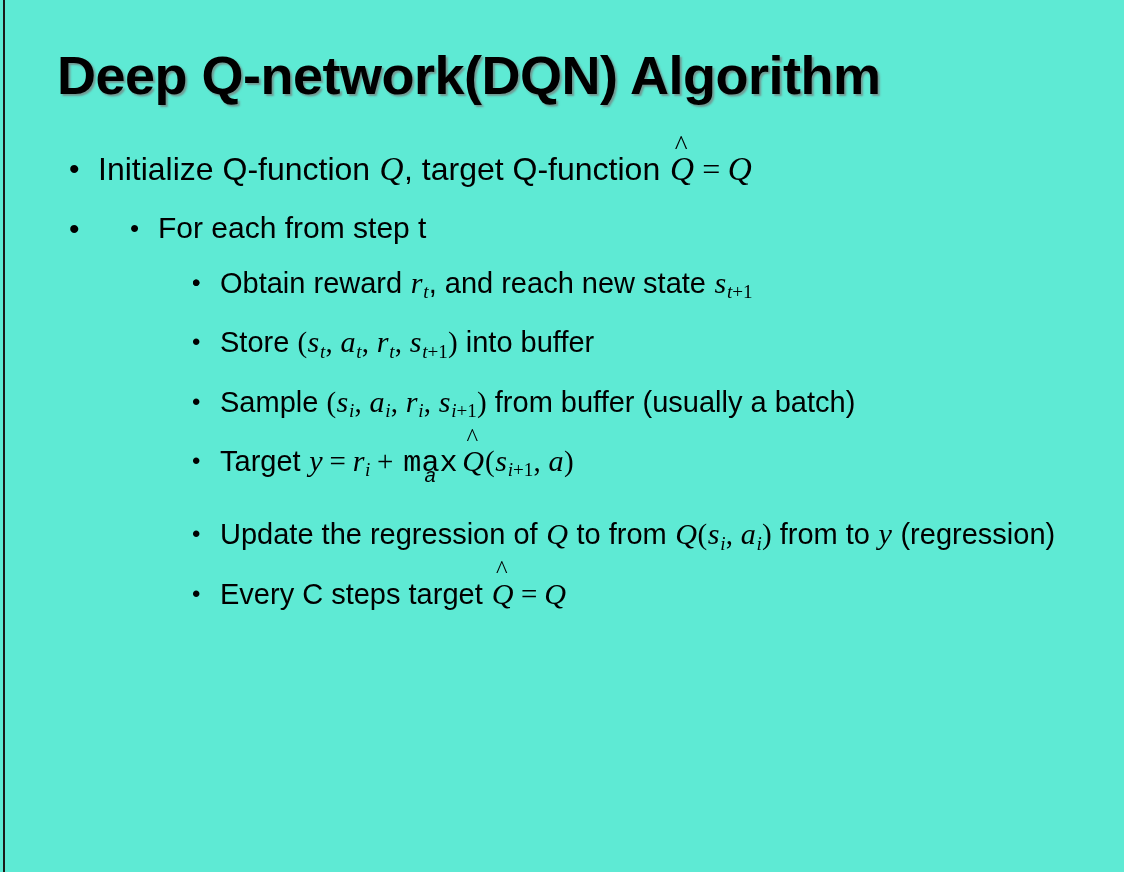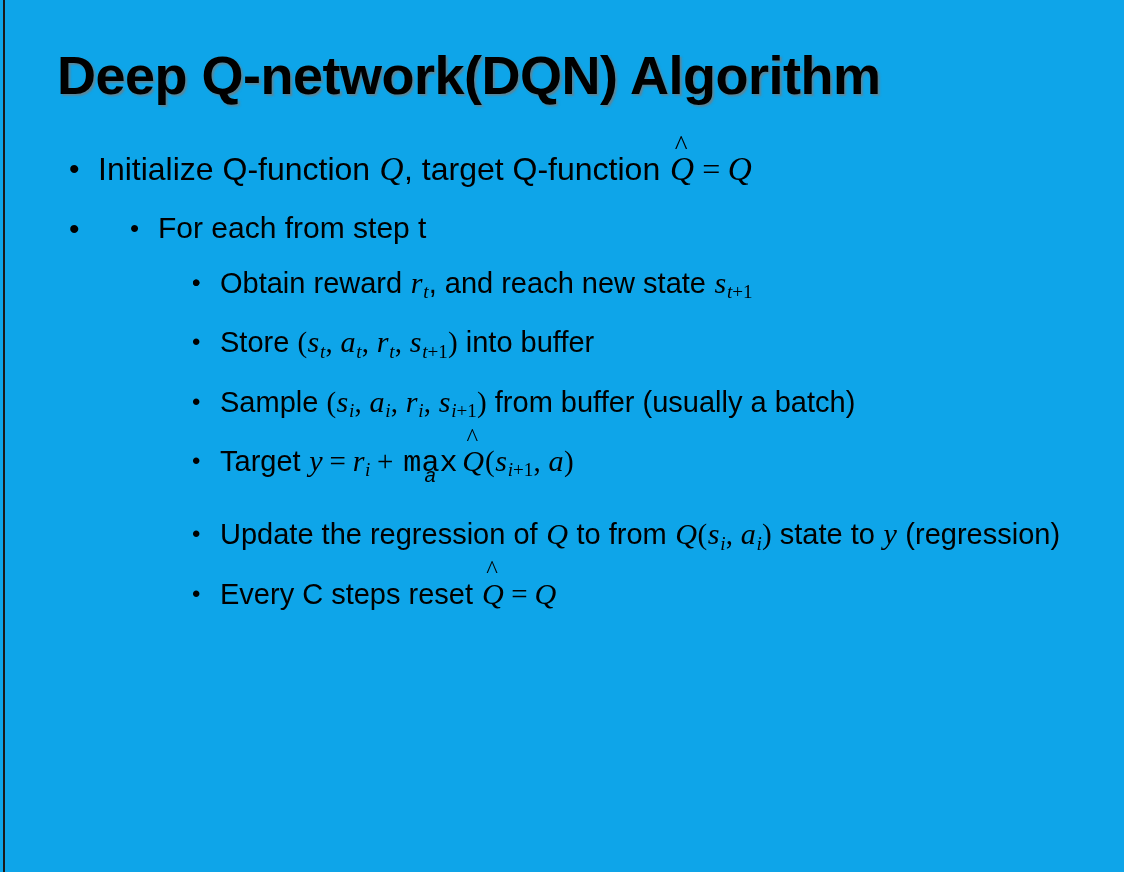--- a/index.html
+++ b/index.html
@@ -5,21 +5,21 @@
 <style>
   html, body {
     margin: 0;
     padding: 0;
     background: #ffffff;
   }
   #slide {
     position: relative;
     width: 1124px;
     height: 872px;
-    background: #0ea5e9;
+    background: #5eead4;
     overflow: hidden;
     font-family: "Liberation Sans", sans-serif;
     color: #000000;
     box-sizing: border-box;
   }
   
   #left-edge-rule {
     position: absolute;
     left: 3px;
     top: 0;
@@ -221,22 +221,22 @@
       <span class="btext"><span>Sample </span><span class="mr">(</span><span class="m">s</span><span class="sub">i</span><span class="mr">, </span><span class="m">a</span><span class="sub">i</span><span class="mr">, </span><span class="m">r</span><span class="sub">i</span><span class="mr">, </span><span class="m">s</span><span class="sub"><span>i</span><span class="up">+1</span></span><span class="mr">)</span><span> from buffer (usually a batch)</span></span>
     </div>
 
     <div class="bullet-row lvl3" style="margin-bottom:18px;">
       <span class="dot">•</span>
       <span class="btext"><span>Target </span><span class="m">y</span><span class="op">=</span><span class="m">r</span><span class="sub">i</span><span class="op">+</span><span class="underop"><span>max</span><span class="under">a</span></span><span class="hat"><span class="accent">^</span><span>Q</span></span><span class="mr">(</span><span class="m">s</span><span class="sub"><span>i</span><span class="up">+1</span></span><span class="mr">, </span><span class="m">a</span><span class="mr">)</span></span>
     </div>
 
     <div class="bullet-row lvl3">
       <span class="dot">•</span>
-      <span class="btext"><span>Update the regression of </span><span class="m">Q</span><span> to from </span><span class="m">Q</span><span class="mr">(</span><span class="m">s</span><span class="sub">i</span><span class="mr">, </span><span class="m">a</span><span class="sub">i</span><span class="mr">)</span><span> state to </span><span class="m">y</span><span> (regression)</span></span>
-    </div>
-
-    <div class="bullet-row lvl3">
-      <span class="dot">•</span>
-      <span class="btext"><span>Every C steps reset </span><span class="hat"><span class="accent">^</span><span>Q</span></span><span class="op">=</span><span class="m">Q</span></span>
+      <span class="btext"><span>Update the regression of </span><span class="m">Q</span><span> to from </span><span class="m">Q</span><span class="mr">(</span><span class="m">s</span><span class="sub">i</span><span class="mr">, </span><span class="m">a</span><span class="sub">i</span><span class="mr">)</span><span> from to </span><span class="m">y</span><span> (regression)</span></span>
+    </div>
+
+    <div class="bullet-row lvl3">
+      <span class="dot">•</span>
+      <span class="btext"><span>Every C steps target </span><span class="hat"><span class="accent">^</span><span>Q</span></span><span class="op">=</span><span class="m">Q</span></span>
     </div>
 
   </div>
 </div>
 
 </body></html>

